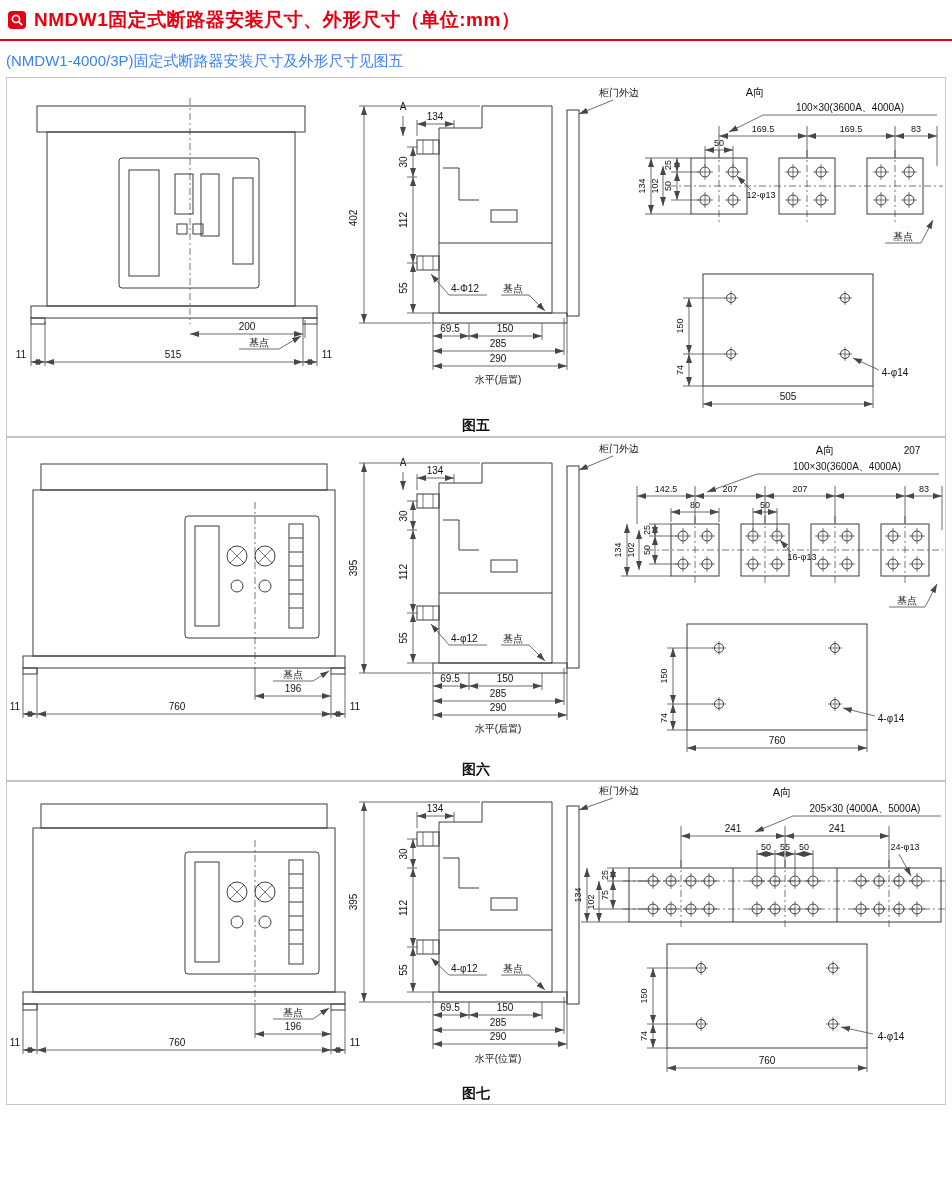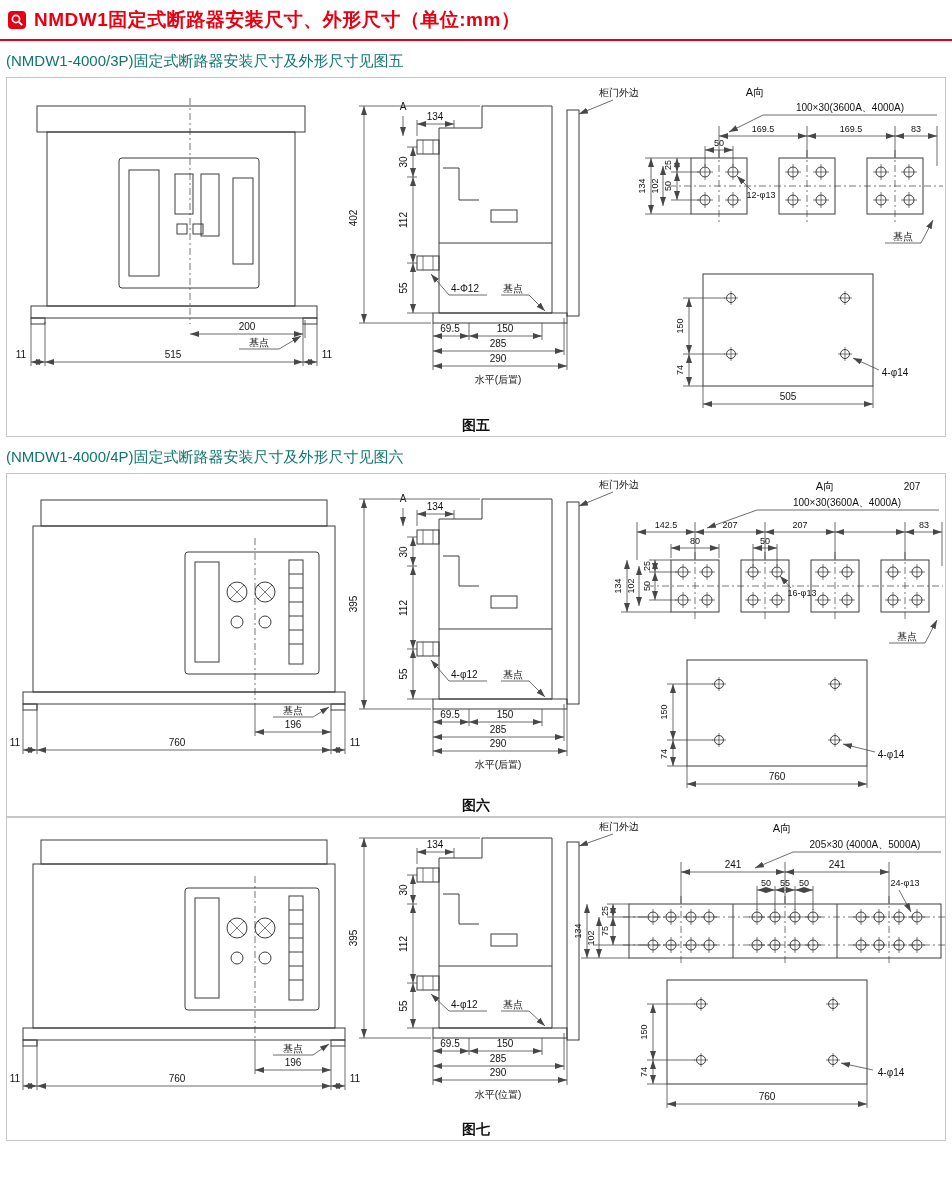--- a/index.html
+++ b/index.html
@@ -2,21 +2,21 @@
 <html><head>
 <meta charset="utf-8">
 <style>
 *{margin:0;padding:0;box-sizing:border-box}
 html,body{background:#fff}
 body{width:952px;font-family:"Liberation Sans",sans-serif;color:#111}
 .page{width:952px;padding:0 6px 10px}
 .hd{display:flex;align-items:center;gap:8px;padding:7px 8px 6px;border-bottom:2px solid #e60012;margin:0 -6px}
 .ico{width:18px;height:18px;background:#e60012;border-radius:4px;display:inline-flex;align-items:center;justify-content:center;flex:0 0 18px}
 .ttl{font-size:19px;font-weight:bold;color:#e60012;letter-spacing:.5px}
-.sub{font-size:15px;font-weight:normal;color:#0f766e;margin:11px 0 6px}
+.sub{font-size:15px;font-weight:normal;color:#3b82f6;margin:11px 0 6px}
 .box{border:1px solid #c6c6c6;background:#fff}
 svg{display:block}
 .ln{fill:none;stroke:#3c3c3c;stroke-width:1}
 .cl{stroke:#3c3c3c;stroke-width:.7}
 .dm{fill:none;stroke:#474747;stroke-width:.8}
 .dm2{fill:none;stroke:#474747;stroke-width:.8;marker-start:url(#as);marker-end:url(#ae)}
 .me{marker-end:url(#ae)}
 .dsh{fill:none;stroke:#3c3c3c;stroke-width:.7;stroke-dasharray:7 3 2 3}
 .t{font-family:"Liberation Sans",sans-serif;font-size:10px;fill:#111;text-anchor:middle}
 .t9{font-size:9px}
@@ -229,21 +229,20 @@
           <line class="dm" x1="866" y1="308" x2="866" y2="330"></line>
           <line class="dm2" x1="696" y1="326" x2="866" y2="326"></line>
             <text class="t" x="781" y="322">505</text>
         </g>
         <text class="t cap" x="469" y="352">图五</text>
       </svg>
     </div>
   </section>
 
   <section>
-    <h2 class="sub">(NMDW1-4000/4P)固定式断路器安装尺寸及外形尺寸见图六</h2>
     <div class="box">
       <svg width="938" height="342" viewBox="0 0 938 342">
         <g>
           <rect class="ln" x="34" y="26" width="286" height="26"></rect>
           <rect class="ln" x="26" y="52" width="302" height="166"></rect>
           <rect class="ln" x="178" y="78" width="134" height="122" rx="3"></rect>
           <rect class="ln" x="188" y="88" width="24" height="100"></rect>
           <circle class="ln" cx="230" cy="118" r="10"></circle>
           <line class="cl" x1="223" y1="111" x2="237" y2="125"></line>
             <line class="cl" x1="237" y1="111" x2="223" y2="125"></line>

